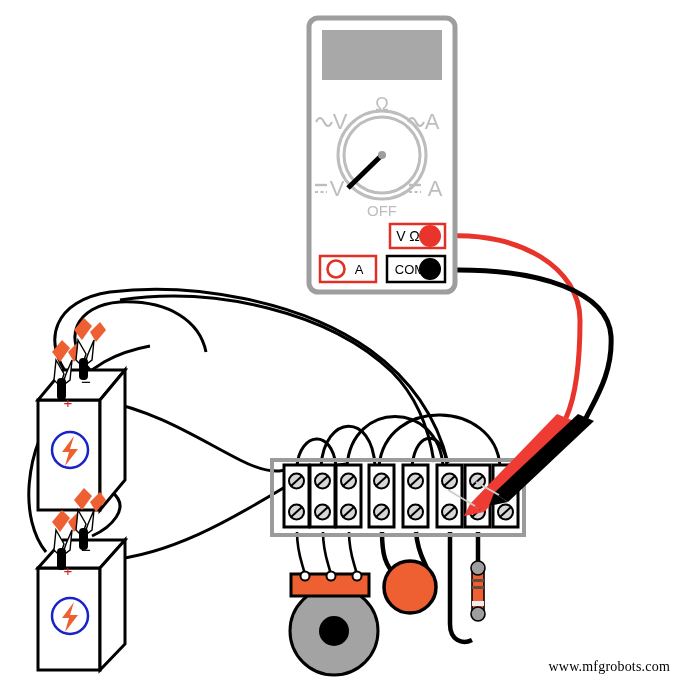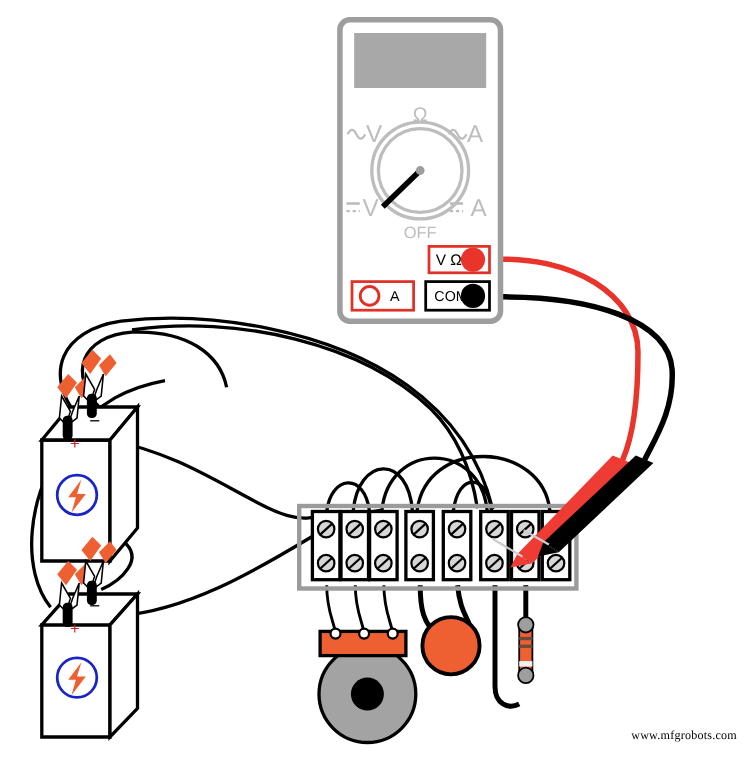--- a/index.html
+++ b/index.html
@@ -22,21 +22,21 @@
     left: 0;
     top: 0;
     width: 680px;
     height: 689px;
   }
   .wm {
     position: absolute;
     right: 10px;
     bottom: 14px;
     font-family: "Liberation Serif", serif;
-    font-size: 11px;
+    font-size: 14px;
     color: #000000;
     letter-spacing: 0.2px;
     white-space: nowrap;
   }
   svg text {
     font-family: "Liberation Sans", sans-serif;
   }
 </style>
 </head>
 <body>

